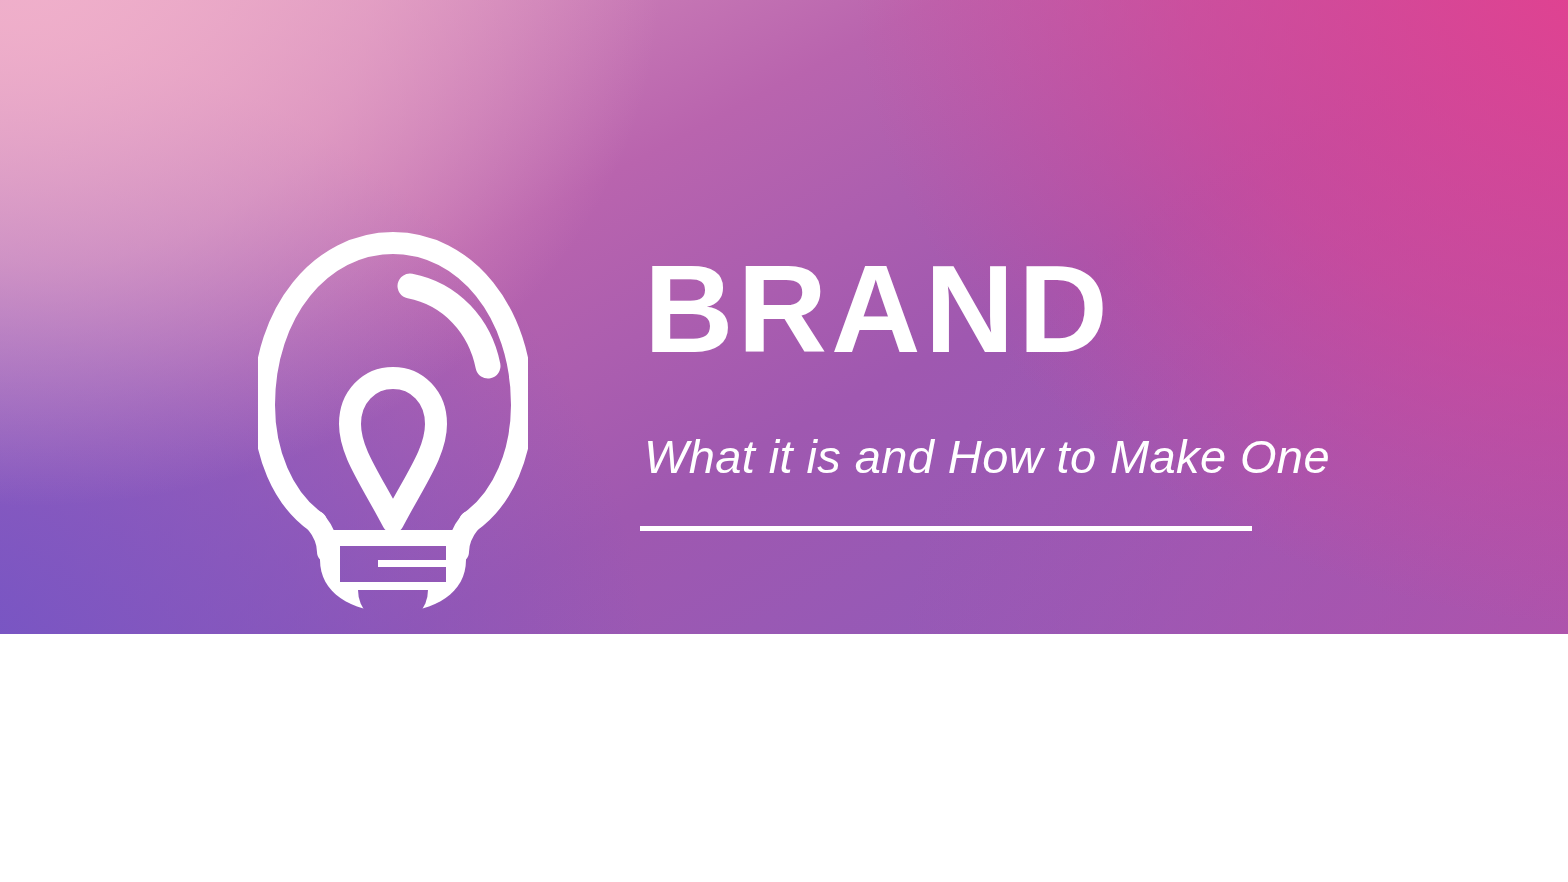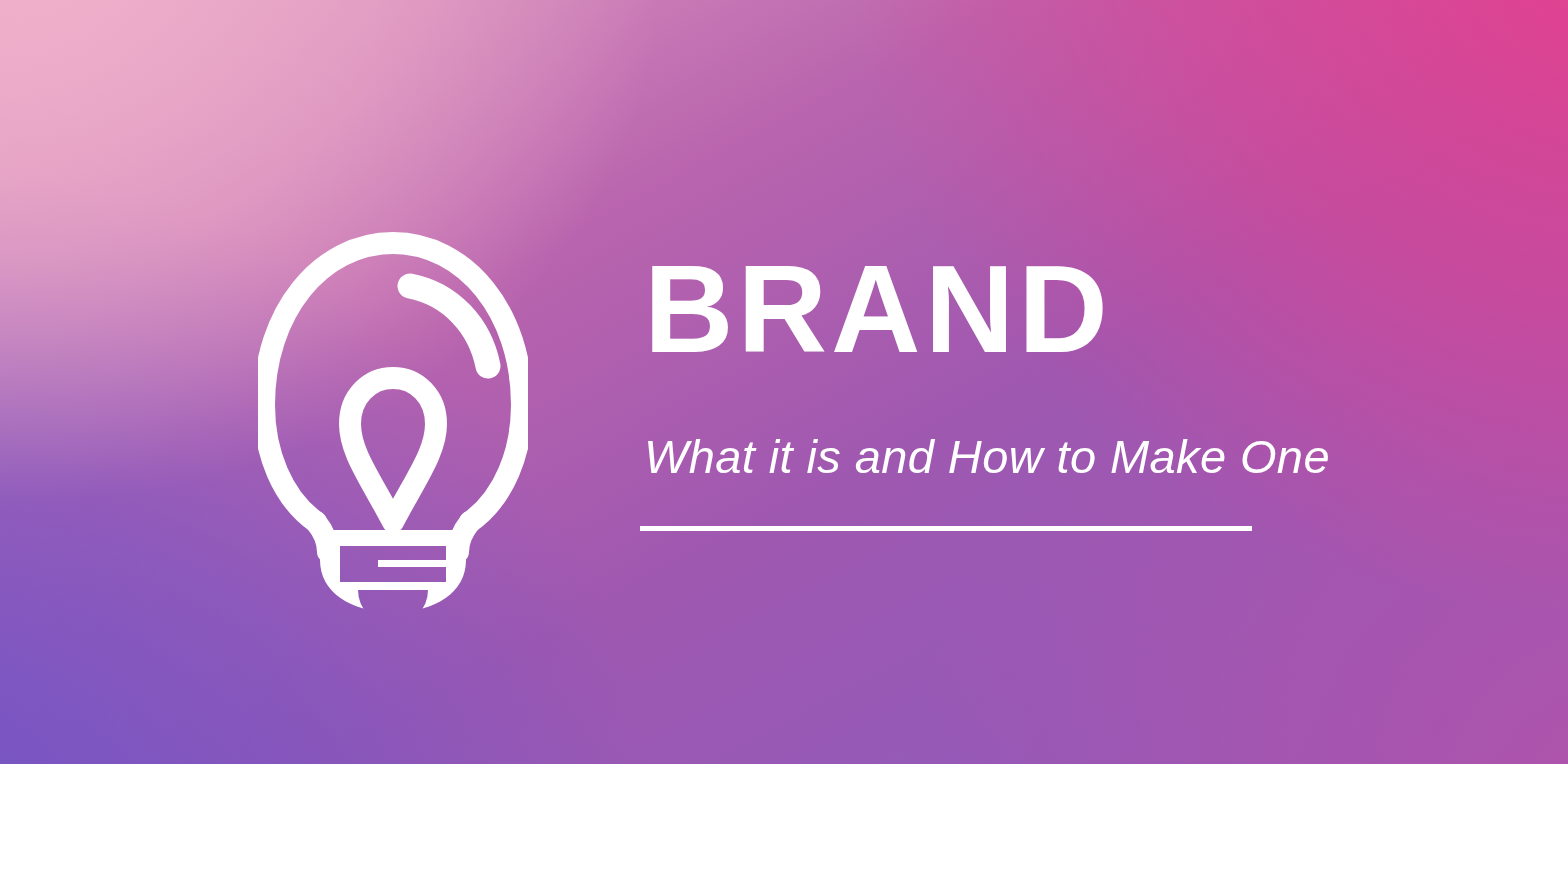--- a/index.html
+++ b/index.html
@@ -4,21 +4,21 @@
 <style>
   html, body {
     margin: 0;
     padding: 0;
     background: #ffffff;
   }
 
   #poster {
     position: relative;
     width: 1568px;
-    height: 764px;
+    height: 634px;
     overflow: hidden;
     font-family: "Liberation Sans", sans-serif;
     
     background-color: #a45aad;
     background-image:
       radial-gradient(ellipse 900px 760px at 2% -4%,   rgba(240,176,203,0.98) 0%, rgba(240,176,203,0.55) 38%, rgba(240,176,203,0) 70%),
       radial-gradient(ellipse 1050px 900px at 104% -6%, rgba(230,64,142,0.98) 0%, rgba(230,64,142,0.52) 42%, rgba(230,64,142,0) 74%),
       radial-gradient(ellipse 1000px 880px at -6% 106%, rgba(113,84,198,0.98) 0%, rgba(113,84,198,0.55) 40%, rgba(113,84,198,0) 74%),
       radial-gradient(ellipse 1000px 860px at 106% 108%, rgba(181,82,168,0.95) 0%, rgba(181,82,168,0.50) 42%, rgba(181,82,168,0) 76%),
       linear-gradient(152deg, #e2a0c2 0%, #b964ae 34%, #9f58b0 58%, #8a5bbe 100%);

